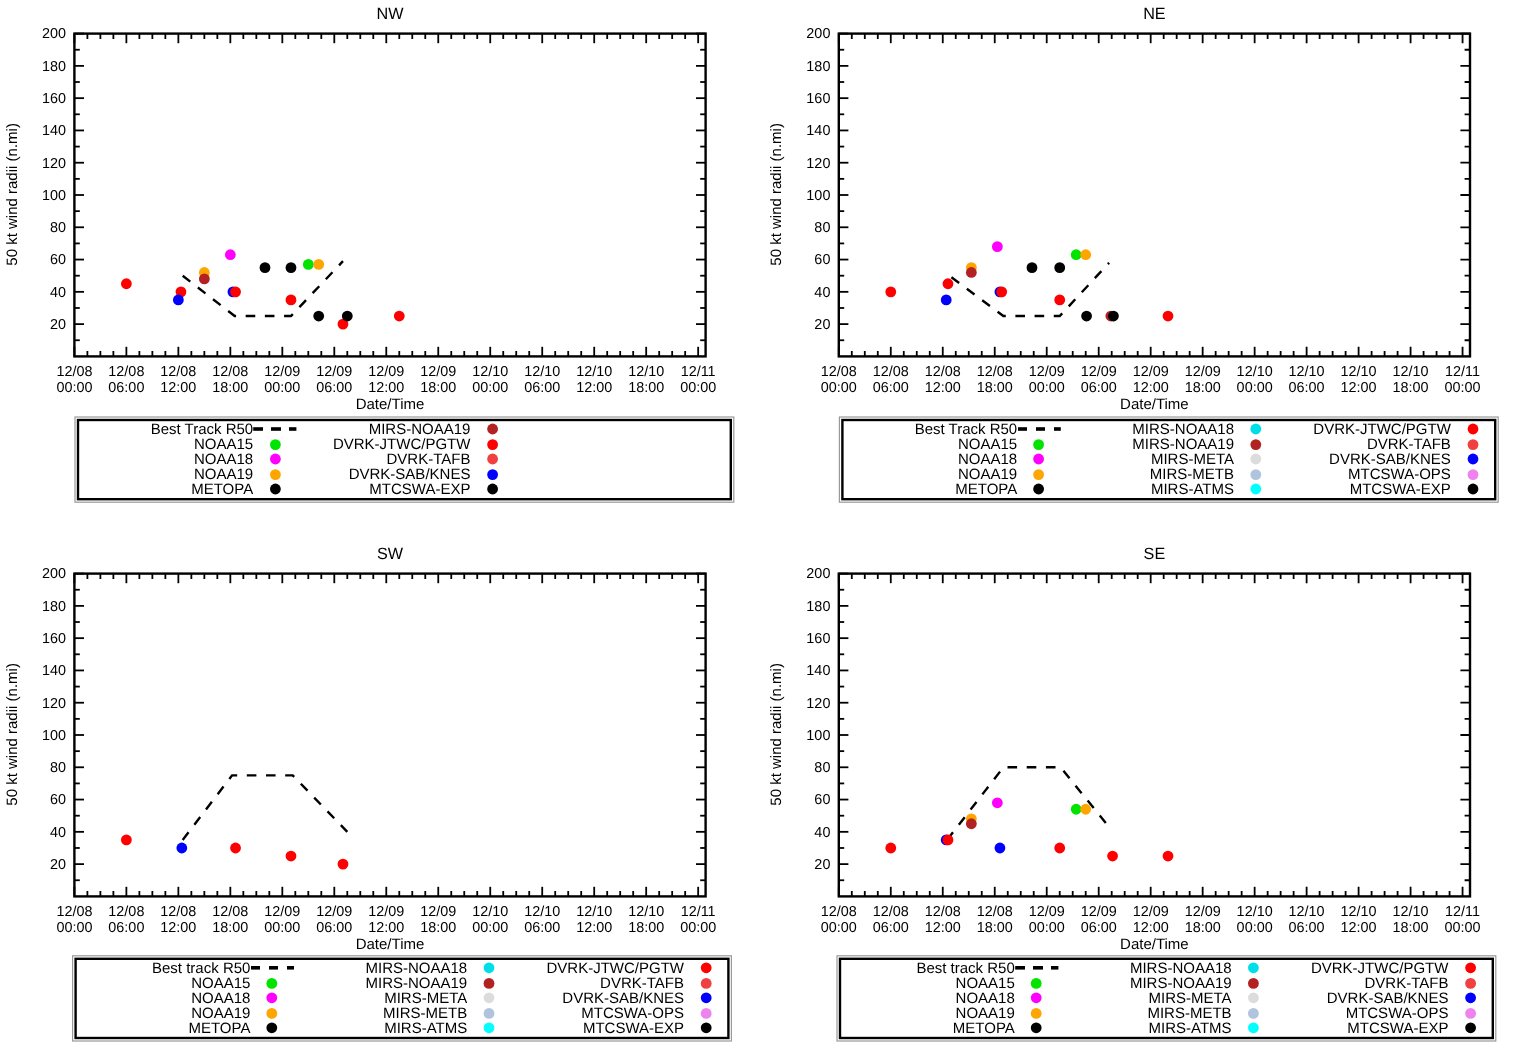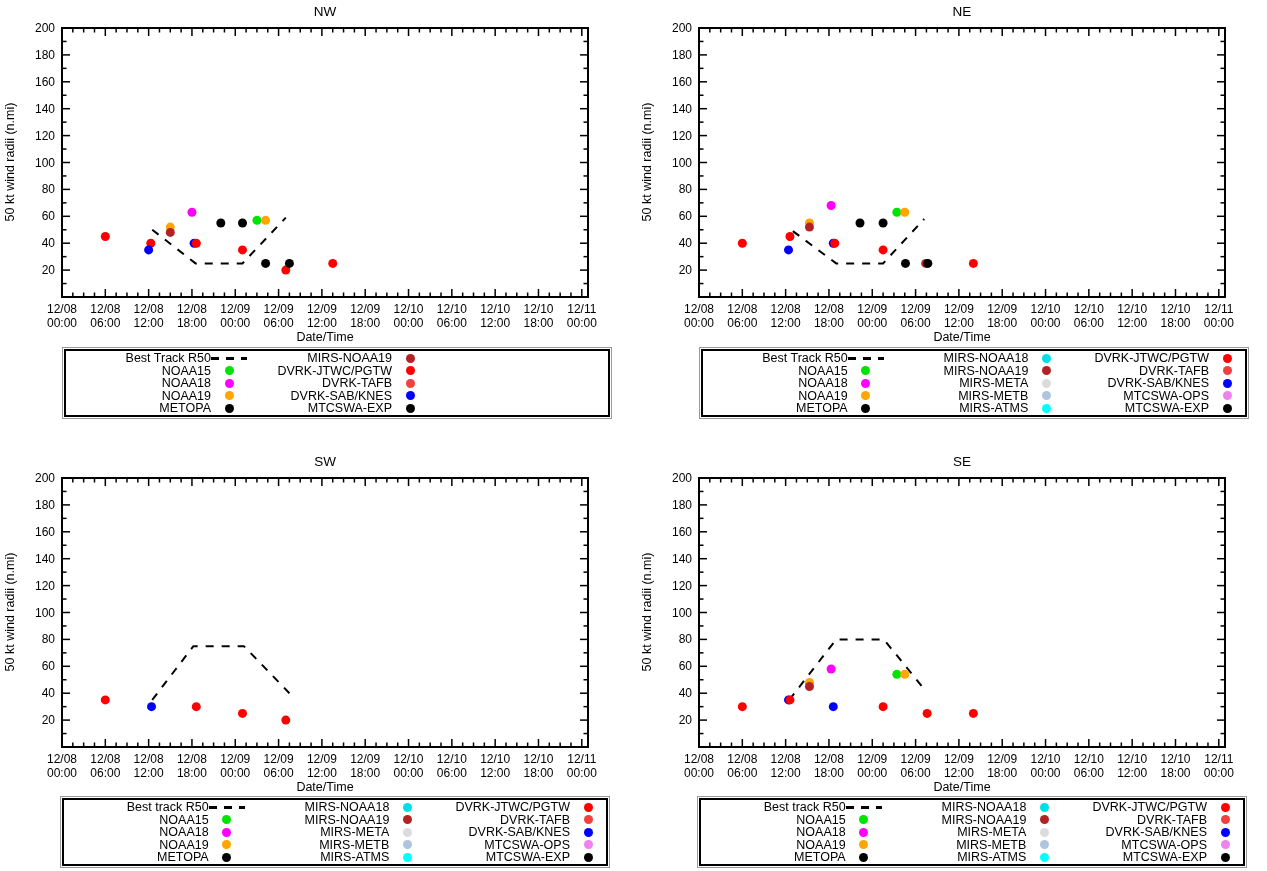--- a/index.html
+++ b/index.html
@@ -5,21 +5,21 @@
   html,body{margin:0;padding:0;background:#ffffff;}
   #canvas{position:relative;width:1267px;height:871px;background:#fff;overflow:hidden;
           font-family:"Liberation Sans", sans-serif;color:#000;}
   svg.panel{position:absolute;overflow:visible;}
   svg text{font-family:"Liberation Sans", sans-serif;fill:#000;}
   .ptitle{font-size:13.5px;}
   .alabel{font-size:12.5px;}
   .legend{position:absolute;width:546px;height:68px;background:#fff;border:2px solid #000;
           outline:1px solid #9a9a9a;outline-offset:1px;box-sizing:border-box;
           display:flex;flex-direction:row;align-items:stretch;padding:1px 0;}
-  .lcol{width:181px;display:flex;flex-direction:column;justify-content:space-between;}
+  .lcol{width:181px;display:flex;flex-direction:column;justify-content:flex-end;}
   .lrow{display:flex;align-items:center;justify-content:flex-end;font-size:12.5px;line-height:12.5px;white-space:nowrap;}
   .llabel{text-align:right;}
   .lmark{width:36px;min-width:36px;display:flex;justify-content:center;align-items:center;}
   .dot{width:9px;height:9px;border-radius:50%;display:inline-block;}
   .dashsample{width:42px;height:3px;display:inline-block;
               background:repeating-linear-gradient(90deg,#000 0 8px,transparent 8px 15px);}
 </style>
 </head>
 <body>
 

